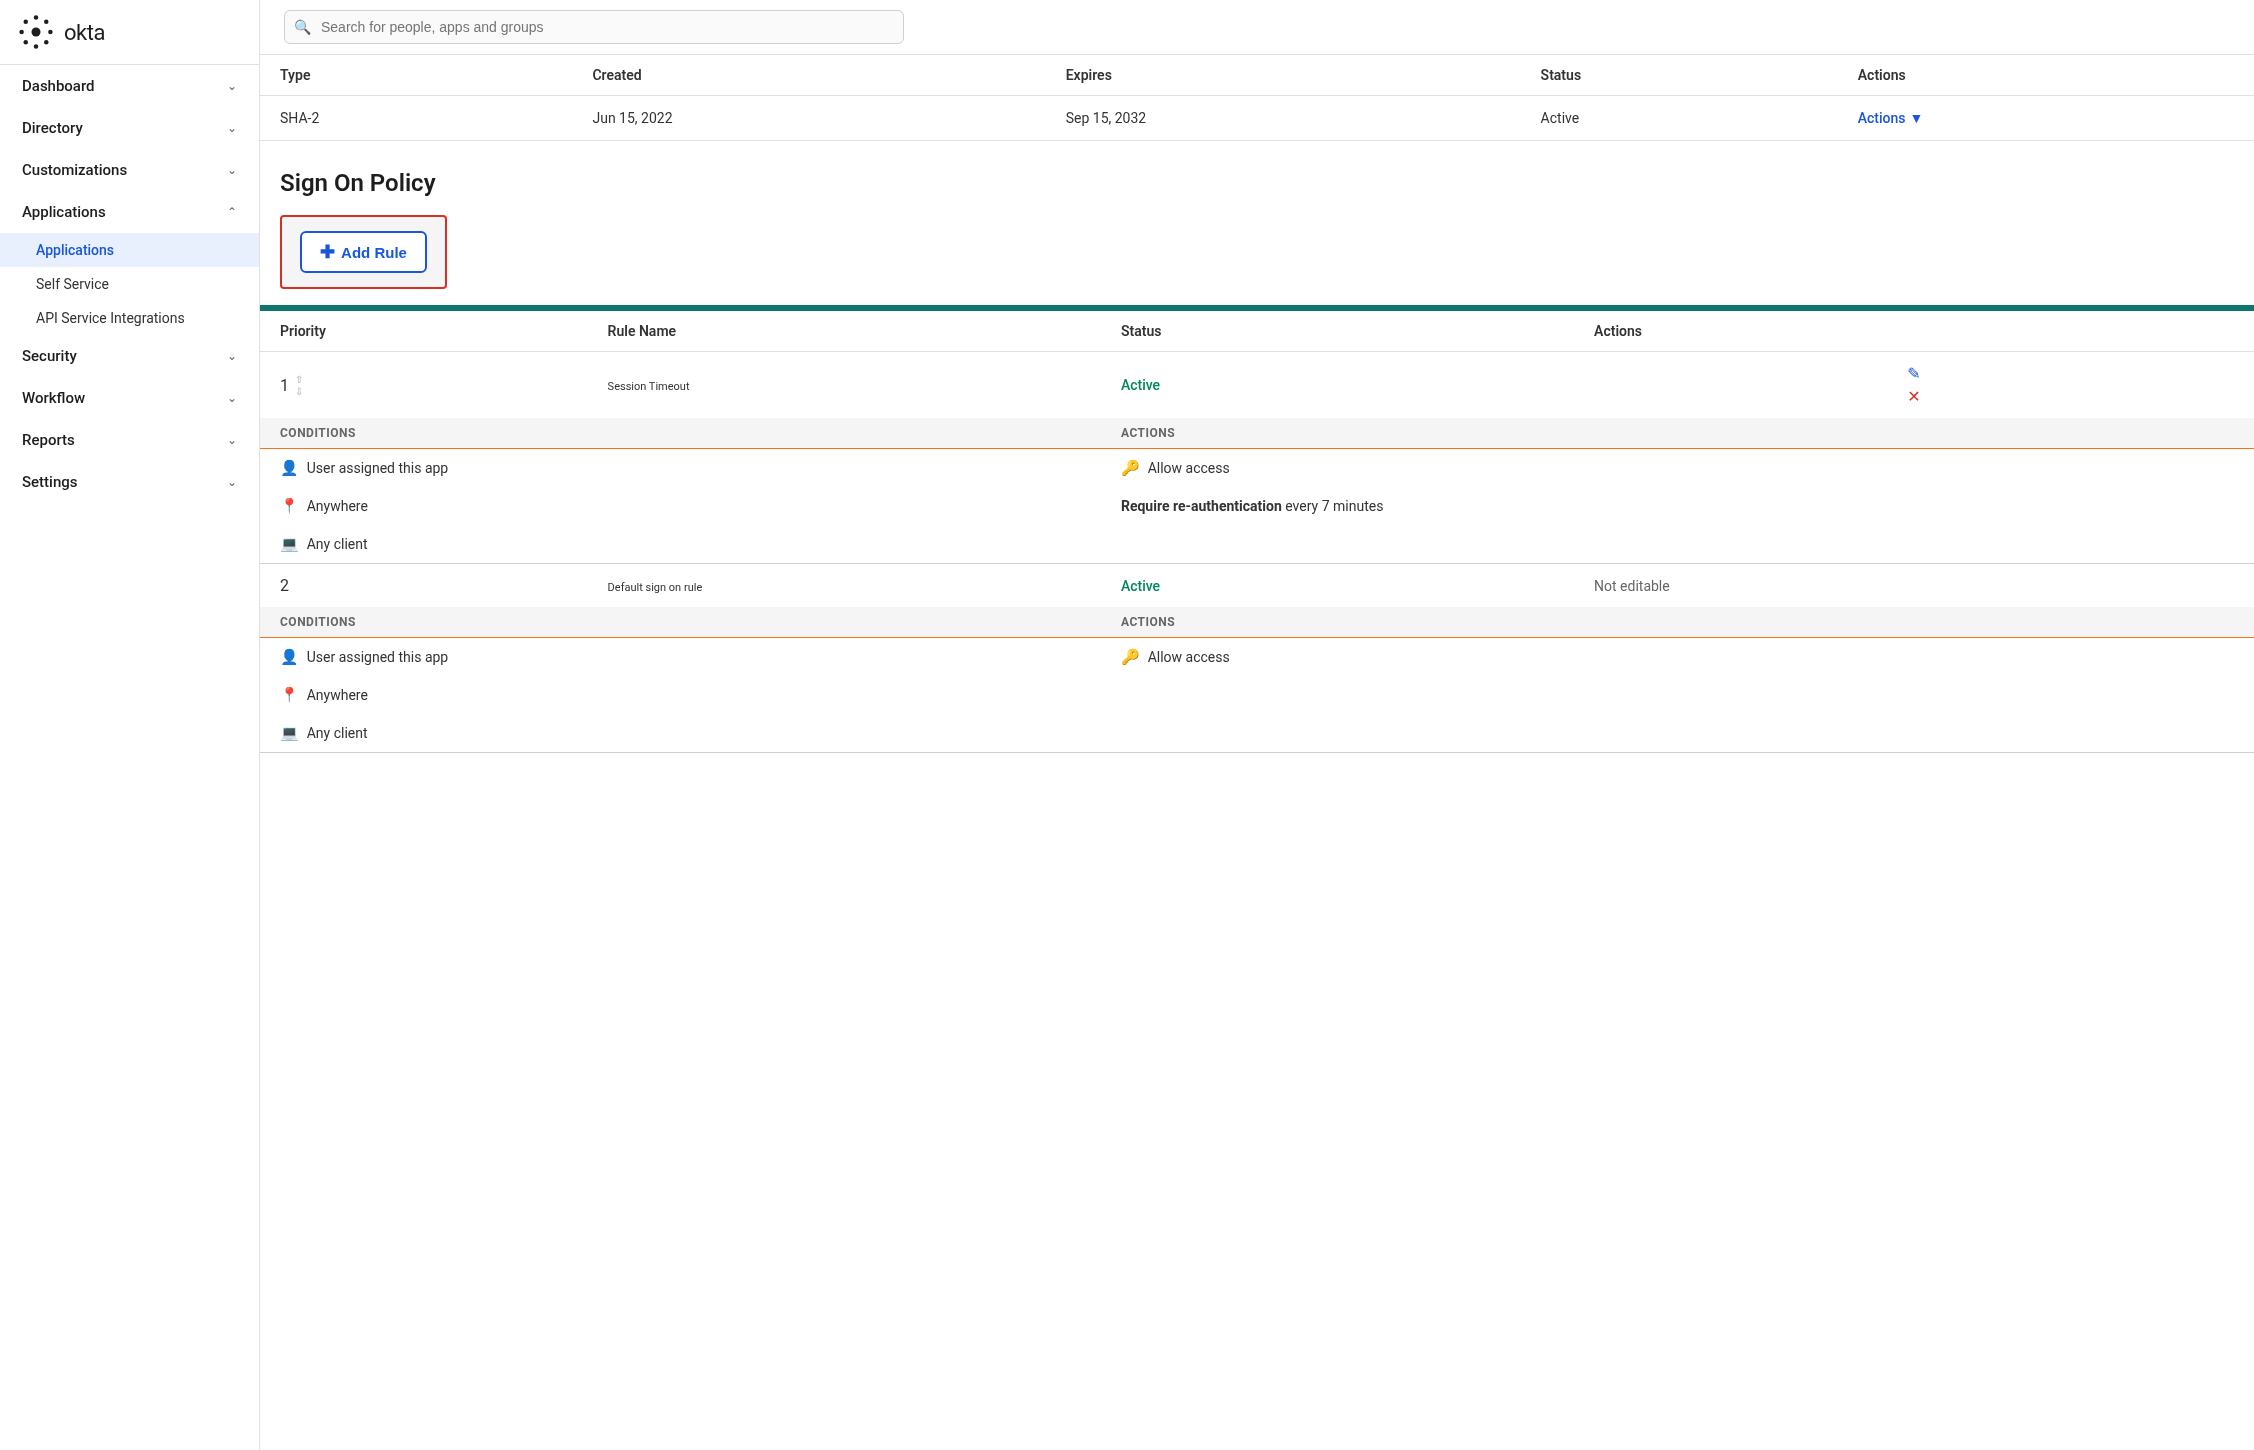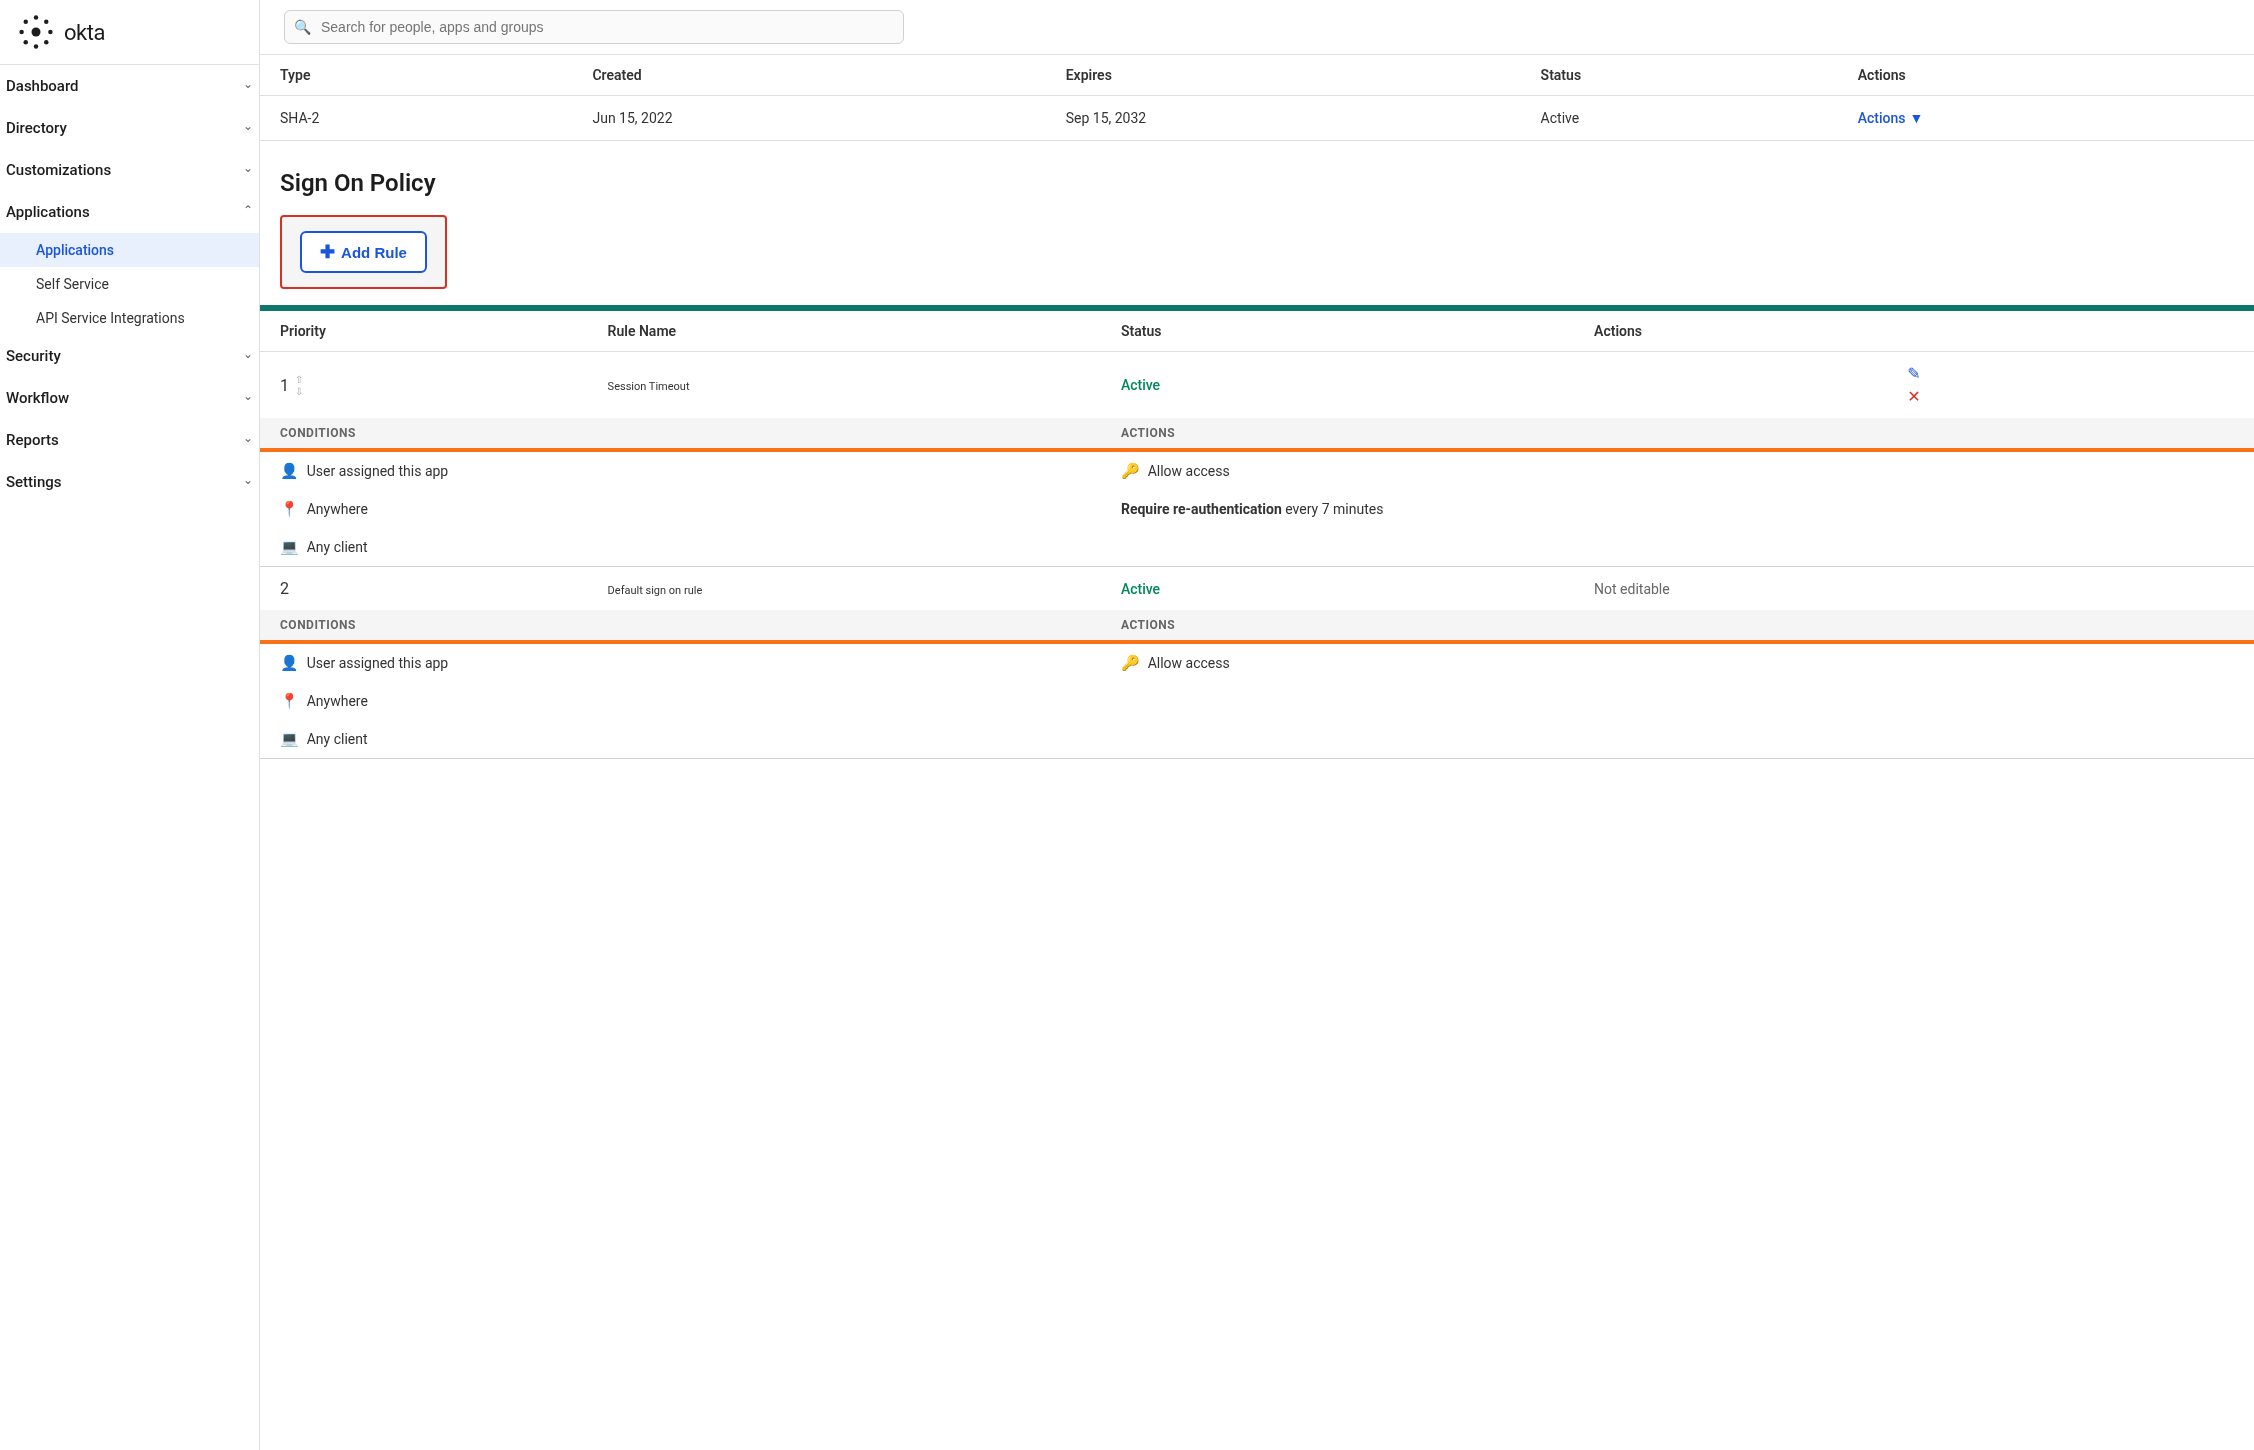--- a/index.html
+++ b/index.html
@@ -13,21 +13,21 @@
     
     .header { display: flex; align-items: center; padding: 10px 24px; border-bottom: 1px solid #e0e0e0; background: #fff; gap: 20px; }
     .logo-icon { width: 36px; height: 36px; }
     .logo-text { font-size: 22px; font-weight: 400; color: #1d1d1d; letter-spacing: -0.5px; }
     .search-bar { flex: 1; max-width: 620px; position: relative; }
     .search-bar input { width: 100%; padding: 8px 14px 8px 36px; border: 1px solid #d0d0d0; border-radius: 6px; font-size: 14px; color: #888; outline: none; background: #fafafa; }
     .search-icon-wrap { position: absolute; left: 10px; top: 50%; transform: translateY(-50%); color: #888; font-size: 14px; }
 
     
     .sidebar-logo-area { padding: 14px 18px; border-bottom: 1px solid #e0e0e0; display: flex; align-items: center; gap: 10px; }
-    .nav-item { display: flex; align-items: flex-start; justify-content: space-between; padding: 12px 6px; cursor: pointer; font-size: 15px; font-weight: 500; color: #1d1d1d; }
+    .nav-item { display: flex; align-items: center; justify-content: space-between; padding: 12px 22px; cursor: pointer; font-size: 15px; font-weight: 500; color: #1d1d1d; }
     .nav-item .chevron { font-size: 12px; color: #666; }
     .nav-sub-item { padding: 9px 18px 9px 36px; font-size: 14px; font-weight: 400; color: #333; cursor: pointer; }
     .nav-sub-item.active { background: #e8f0fe; color: #1a56db; font-weight: 500; }
 
     
     .content-area { padding: 0; flex: 1; }
 
     
     .cert-table { width: 100%; border-collapse: collapse; }
     .cert-table th { padding: 12px 20px; text-align: left; font-weight: 600; font-size: 14px; color: #333; border-bottom: 1px solid #e0e0e0; background: #fff; }
@@ -38,21 +38,21 @@
     .sign-on-policy { padding: 28px 20px 0 20px; }
     .section-title { font-size: 24px; font-weight: 600; color: #1d1d1d; margin-bottom: 18px; }
     .add-rule-btn { display: flex; align-items: center; gap: 6px; background: #fff; border: 2px solid #1a56db; border-radius: 6px; padding: 8px 18px; font-size: 15px; font-weight: 600; color: #1a56db; cursor: pointer; }
     .add-rule-icon { font-size: 18px; font-weight: 700; }
 
     
     .policy-table { width: 100%; border-collapse: collapse; margin-top: 0; }
     .policy-table th { padding: 12px 20px; text-align: left; font-weight: 600; font-size: 14px; color: #333; border-bottom: 1px solid #e0e0e0; border-top: 6px solid #0f766e; background: #fff; }
     .policy-table td { padding: 12px 20px; border-bottom: 1px solid #e0e0e0; font-size: 14px; color: #333; vertical-align: middle; }
     .rule-row td { border-bottom: none; }
-    .conditions-row td { background: #f5f5f5; padding: 8px 20px; font-size: 12px; font-weight: 700; color: #666; letter-spacing: 0.5px; text-transform: uppercase; border-bottom: 4px solid #f97316; }
+    .conditions-row td { background: #f5f5f5; padding: 8px 20px; font-size: 12px; font-weight: 700; color: #666; letter-spacing: 0.5px; text-transform: uppercase; border-bottom: 1px solid #f97316; }
     .detail-row td { padding: 10px 20px; background: #fff; font-size: 14px; color: #333; border-bottom: none; }
     .detail-row-last td { padding: 10px 20px; background: #fff; font-size: 14px; color: #333; border-bottom: 1px solid #d0d0d0; }
     .status-active { color: #00875a; font-weight: 500; }
     .priority-num { font-size: 16px; font-weight: 400; color: #333; }
     .sort-arrows { display: flex; flex-direction: column; align-items: center; margin-left: 6px; color: #aaa; font-size: 10px; gap: 1px; }
     .rule-name { font-size: 11px; color: #333; }
     .not-editable { color: #666; font-size: 14px; }
 
     
     .action-icons { display: flex; flex-direction: column; align-items: center; gap: 4px; }

